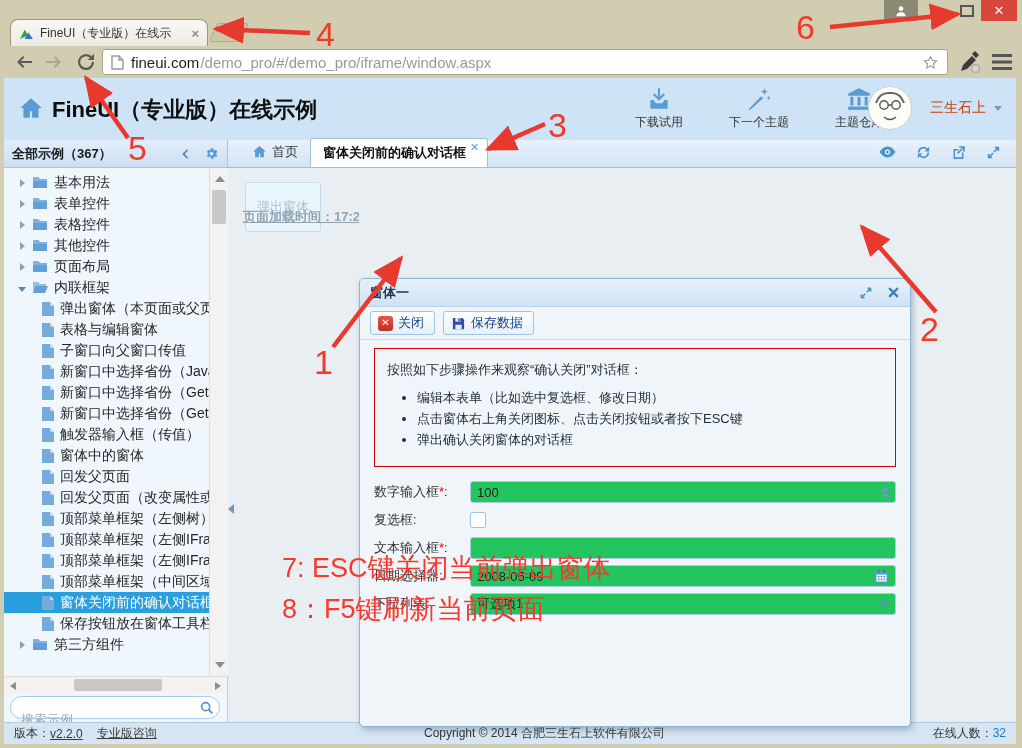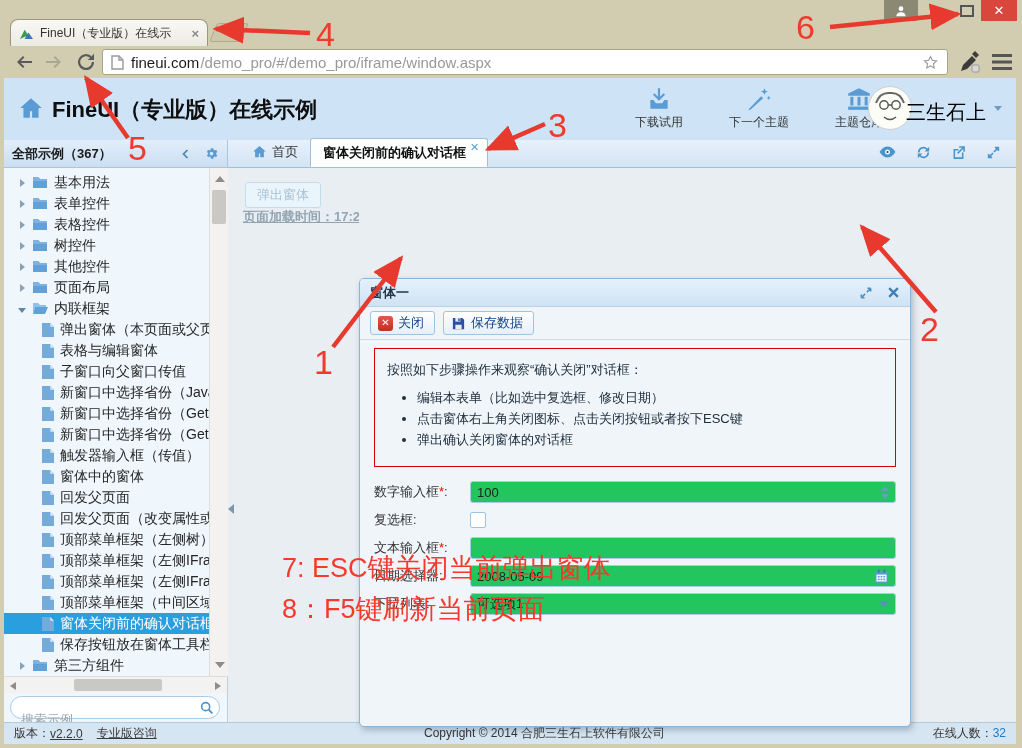--- a/index.html
+++ b/index.html
@@ -31,21 +31,21 @@
   .urlbox .path{font-size:15px;color:#999;flex:1;white-space:nowrap;overflow:hidden;}
 
   
   .page{left:4px;top:78px;width:1012px;height:666px;background:#eff6fc;}
   .pg-header{left:0;top:0;width:1012px;height:62px;background:#cee4f6;}
   .pg-title{left:48px;top:17px;font-size:22px;font-weight:bold;color:#0f0f0f;}
   .hd-actions{right:120px;top:8px;display:flex;gap:26px;}
   .hd-action{display:flex;flex-direction:column;align-items:center;gap:2px;width:74px;}
   .hd-action .lbl{font-size:12px;color:#333;}
   .avatar{right:104px;top:8px;width:42px;height:42px;border-radius:50%;background:#fdfdf8;border:1px solid #c9cfd4;overflow:hidden;}
-  .username{right:30px;top:21px;font-size:20px;color:#000000;}
+  .username{right:30px;top:21px;font-size:14px;color:#c2410c;}
   .user-caret{right:14px;top:28px;width:0;height:0;border-top:5px solid #6f9cc0;border-left:4px solid transparent;border-right:4px solid transparent;}
 
   
   .side-hd{left:0;top:62px;width:224px;height:28px;background:linear-gradient(#e2eefb,#cbdef1);
     border-bottom:1px solid #a8c6df;border-right:1px solid #a8c6df;display:flex;align-items:center;box-sizing:border-box;padding:0 8px;}
   .side-hd .t{font-size:13px;font-weight:bold;color:#1b1b1b;flex:1;}
   .tabstrip{left:224px;top:62px;width:788px;height:28px;background:linear-gradient(#e8f1fb,#d3e4f4);
     border-bottom:1px solid #9fc0da;box-sizing:border-box;display:flex;align-items:flex-end;}
   .tab-home{margin-left:12px;height:31px;display:flex;align-items:center;gap:5px;padding:0 12px;font-size:13px;color:#333;}
   .tab-active{height:27px;background:#fdfefe;border:1px solid #9fc0da;border-bottom:1px solid #fdfefe;
@@ -86,21 +86,21 @@
   .footer{left:0;top:644px;width:1012px;height:22px;background:#d6e5f2;border-top:1px solid #b0cbe0;box-sizing:border-box;
     font-size:12px;color:#333;display:flex;align-items:center;}
   .f-left{margin-left:10px;}
   .f-link{text-decoration:underline;color:#3b3b3b;}
   .f-center{position:absolute;left:420px;}
   .f-right{position:absolute;right:10px;}
   .f-count{color:#1e7bc4;}
 
   
   .main{left:224px;top:90px;width:788px;height:554px;background:#e9eef3;overflow:hidden;}
-  .popup-btn{left:17px;top:14px;padding:3px 11px;font-size:13px;color:#a9c3d6;background:#eaf4fb;
+  .popup-btn{left:17px;top:14px;padding:15px 11px;font-size:13px;color:#a9c3d6;background:#eaf4fb;
     border:1px solid #c4ddee;border-radius:3px;}
   .loadtime{left:15px;top:40px;font-size:13px;font-weight:bold;color:#92a4b2;width:116px;white-space:nowrap;overflow:hidden;text-decoration:underline;}
   .splitter-arrow{left:0px;top:336px;width:0;height:0;border-right:6px solid #7d97ad;border-top:5px solid transparent;border-bottom:5px solid transparent;}
 
   
   .dialog{left:355px;top:200px;width:552px;height:449px;background:#f0f5fa;border:1px solid #8cb6d8;
     border-radius:5px;box-shadow:2px 3px 6px rgba(60,80,100,.35);box-sizing:border-box;overflow:hidden;}
   .dlg-hd{height:28px;background:linear-gradient(#e5f1fc,#cfe3f4);border-bottom:1px solid #b6d2e8;
     display:flex;align-items:center;padding:0 10px;box-sizing:border-box;}
   .dlg-hd .t{font-size:13px;font-weight:bold;color:#26374a;flex:1;}
@@ -337,30 +337,20 @@
       </div>
       <div class="tree-item ">
         <span class="tw closed"></span>
         <span class="ticon">
           <svg width="16" height="13" viewBox="0 0 16 13">
             <path d="M1 1h5l2 2h7v9H1z" fill="#64a0d8"></path>
             <path d="M1 1h5l2 2h7v2H1z" fill="#7db3e2"></path>
           </svg>
         </span>
         <span class="tlabel">表格控件</span>
-      </div>
-      <div class="tree-item ">
-        <span class="tw closed"></span>
-        <span class="ticon">
-          <svg width="16" height="13" viewBox="0 0 16 13">
-            <path d="M1 1h5l2 2h7v9H1z" fill="#64a0d8"></path>
-            <path d="M1 1h5l2 2h7v2H1z" fill="#7db3e2"></path>
-          </svg>
-        </span>
-        <span class="tlabel">树控件</span>
       </div>
       <div class="tree-item ">
         <span class="tw closed"></span>
         <span class="ticon">
           <svg width="16" height="13" viewBox="0 0 16 13">
             <path d="M1 1h5l2 2h7v9H1z" fill="#64a0d8"></path>
             <path d="M1 1h5l2 2h7v2H1z" fill="#7db3e2"></path>
           </svg>
         </span>
         <span class="tlabel">其他控件</span>

